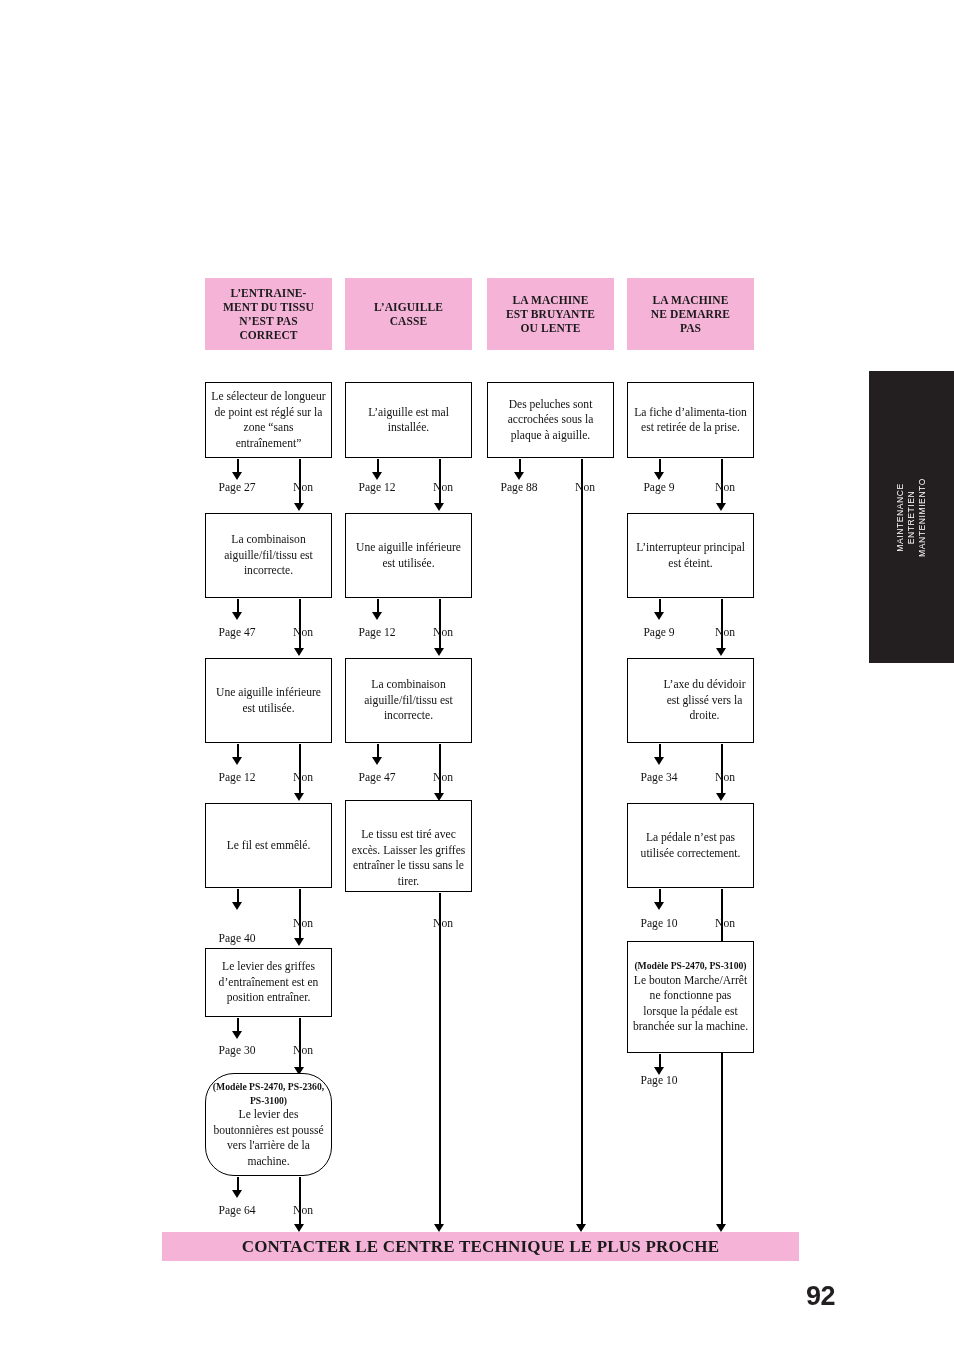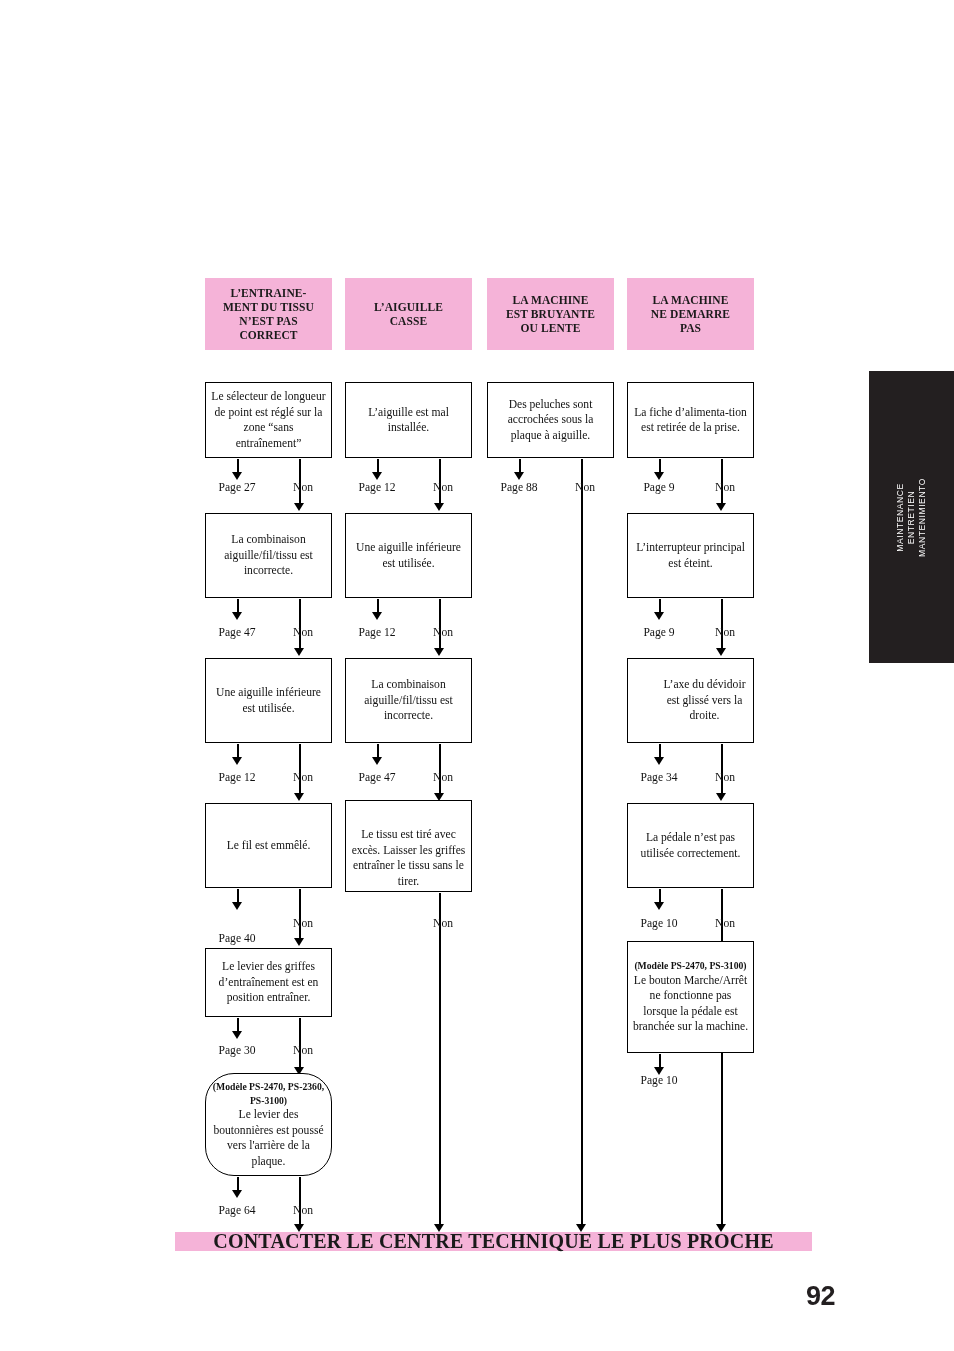--- a/index.html
+++ b/index.html
@@ -69,23 +69,23 @@
     border-top:8px solid #000;
   }
   .lbl{
     position:absolute;font-size:11.6px;color:#111;white-space:nowrap;
   }
   .lbl.page{text-align:right;}
   .lbl.non{text-align:left;}
 
   
   .banner{
-    position:absolute;left:175px;top:1232px;width:637px;height:19px;
+    position:absolute;left:162px;top:1232px;width:637px;height:29px;
     background:#f5b3d8;display:flex;align-items:center;justify-content:center;
-    font-weight:bold;font-size:20px;color:#1a1a1a;letter-spacing:0.2px;
+    font-weight:bold;font-size:17px;color:#1a1a1a;letter-spacing:0.2px;
     font-family:"Liberation Serif", serif;
   }
 </style>
 </head>
 <body>
 
 <div id="page">
 
   <div class="hdr" style="left:205px;top:278px;width:127px;height:72px;">
     <div>
@@ -143,21 +143,21 @@
   </div>
   <div class="vline" style="left:237px;top:1018px;height:15px;"></div>
   <div class="arrowhead" style="left:232px;top:1031px;"></div>
   <div class="lbl page" style="left:197px;top:1044px;width:80px;text-align:center;">Page 30</div>
   <div class="vline" style="left:299px;top:1018px;height:50px;"></div>
   <div class="arrowhead" style="left:294px;top:1067px;"></div>
   <div class="lbl non" style="left:278px;top:1044px;width:50px;text-align:center;">Non</div>
 
   <div class="fbox" style="left:205px;top:1073px;width:127px;height:103px;flex-direction:column;justify-content:center;border-radius:29px;">
     <span class="model">(Modèle PS-2470, PS-2360, PS-3100)</span>
-    <span class="body">Le levier des boutonnières est poussé vers l'arrière de la plaque.</span>
+    <span class="body">Le levier des boutonnières est poussé vers l'arrière de la machine.</span>
   </div>
   <div class="vline" style="left:237px;top:1177px;height:15px;"></div>
   <div class="arrowhead" style="left:232px;top:1190px;"></div>
   <div class="lbl page" style="left:197px;top:1204px;width:80px;text-align:center;">Page 64</div>
   <div class="vline" style="left:299px;top:1177px;height:48px;"></div>
   <div class="arrowhead" style="left:294px;top:1224px;"></div>
   <div class="lbl non" style="left:278px;top:1204px;width:50px;text-align:center;">Non</div>
 
   <div class="hdr" style="left:345px;top:278px;width:127px;height:72px;">
     <div>

